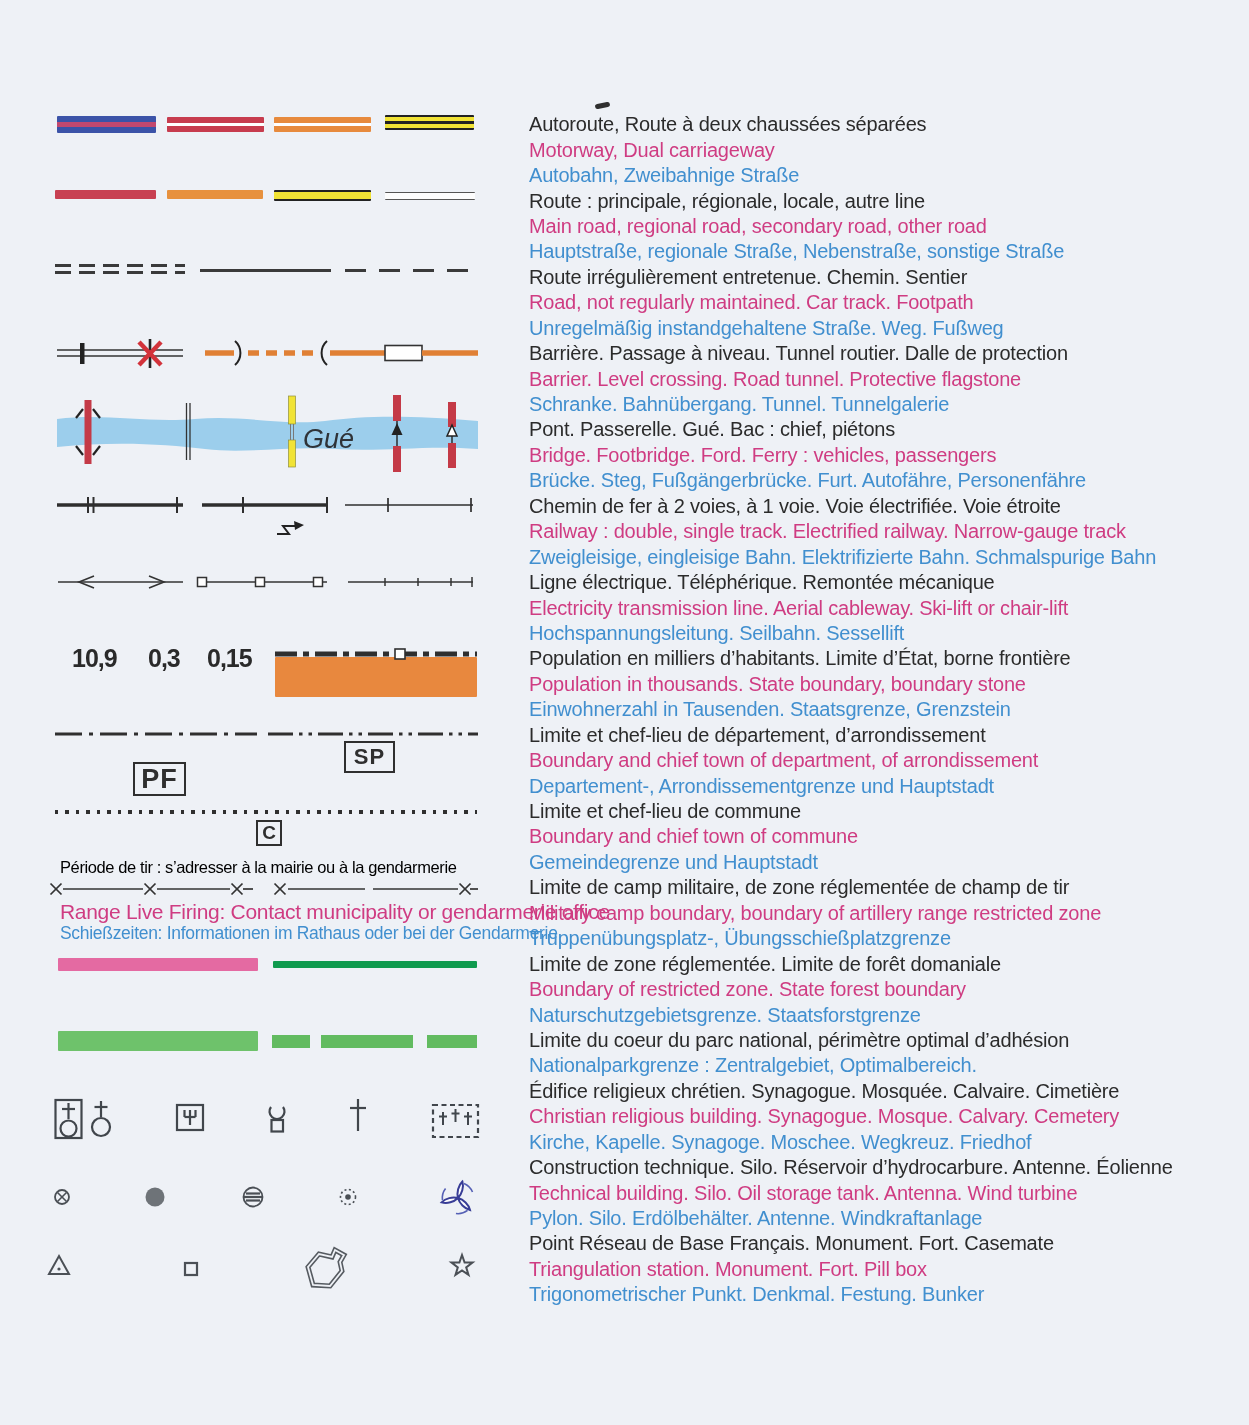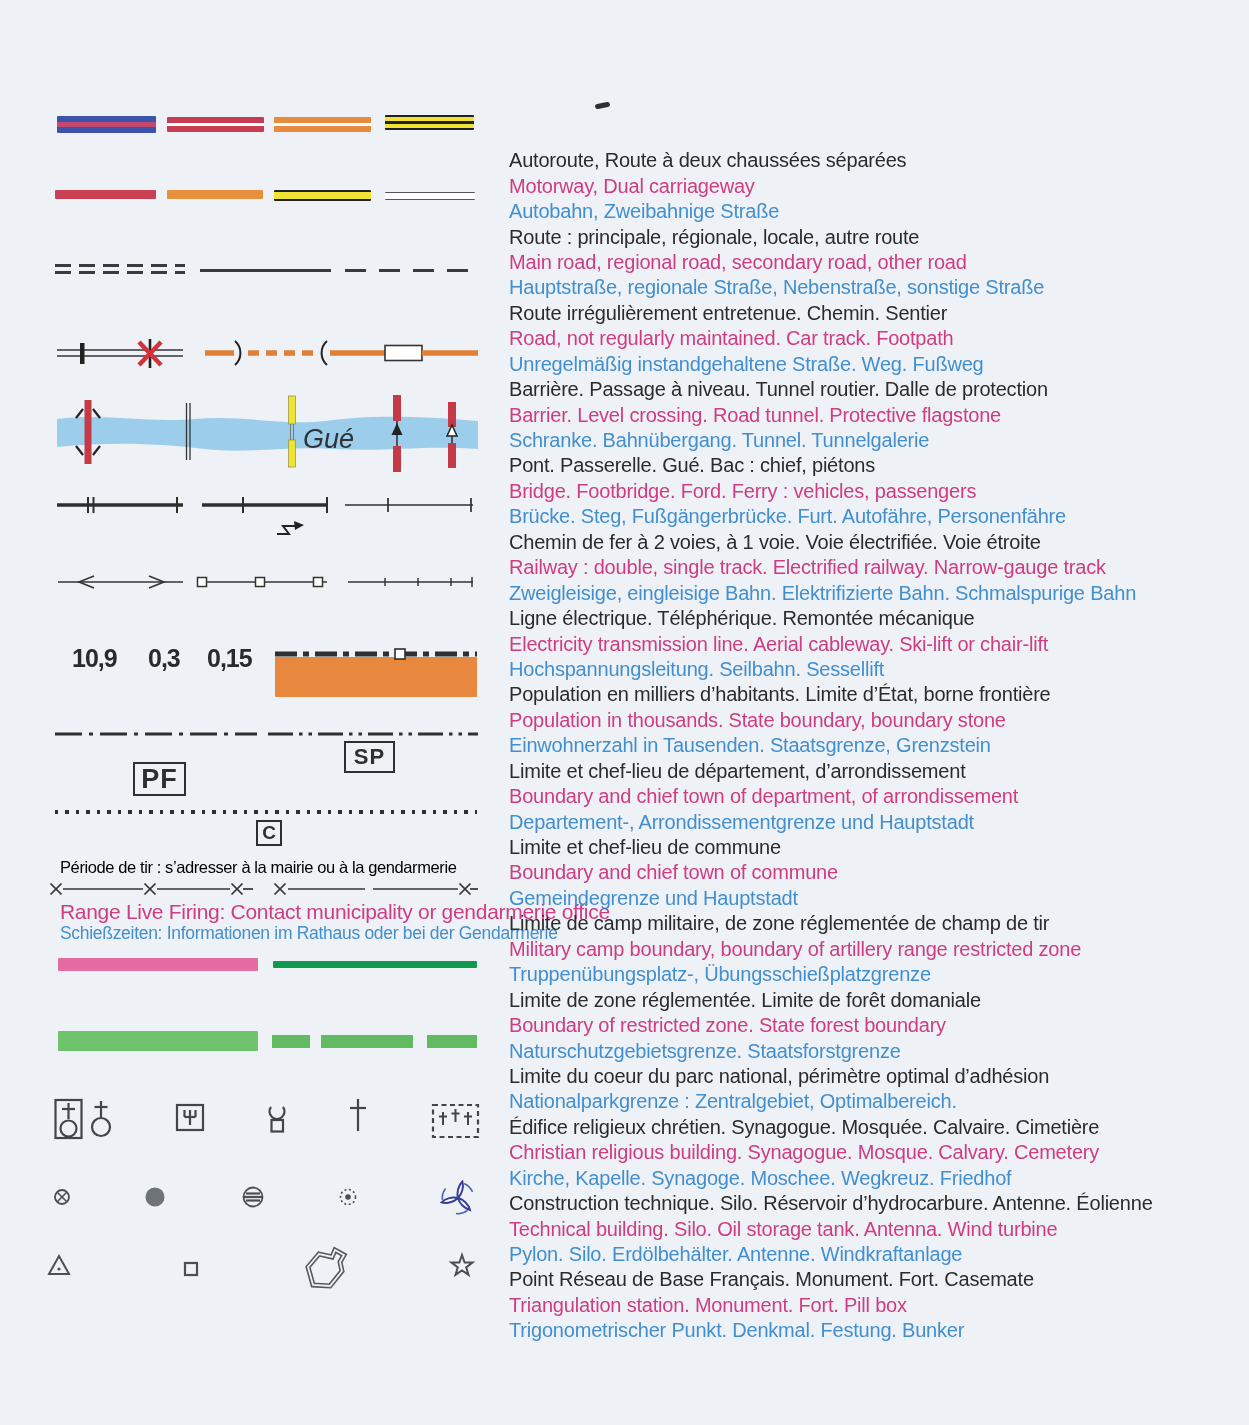--- a/index.html
+++ b/index.html
@@ -1,20 +1,20 @@
 <!DOCTYPE html>
 <html><head>
 <meta charset="utf-8">
 <style>
   html,body{margin:0;padding:0;background:#fff;}
   .canvas{position:relative;width:1249px;height:1425px;background:#eef1f6;overflow:hidden;
           font-family:"Liberation Sans",sans-serif;}
   .abs{position:absolute;}
   
-  .text-col{position:absolute;left:509px;top:112px;margin-top:36px;}
+  .text-col{position:absolute;left:529px;top:112px;}
   .tl{height:25.45px;display:flex;align-items:center;white-space:nowrap;
       font-size:20px;letter-spacing:-0.2px;}
   .fr{color:#2b2b2b;}
   .en{color:#cf3c82;}
   .de{color:#418fcf;text-align:center;}
   
   .band{position:absolute;border-radius:1px;}
   .b-motorway{left:57px;top:116px;width:99px;height:17px;
     background:linear-gradient(to bottom,#3b53a8 0 38%,#c2486f 38% 62%,#3b53a8 62% 100%);}
   .b-dualred{left:167px;top:117px;width:97px;height:15px;
@@ -321,21 +321,21 @@
     </g>
     <g>
       <path d="M417,12 L419.6,19.6 L427.5,19.6 L421.2,24.4 L423.5,31.9 L417,27.4 L410.5,31.9 L412.8,24.4 L406.5,19.6 L414.4,19.6 Z" fill="none" stroke="#4b5056" stroke-width="2"></path>
     </g>
   </svg>
 
   <div class="text-col">
     <div class="tl fr">Autoroute, Route à deux chaussées séparées</div>
     <div class="tl en">Motorway, Dual carriageway</div>
     <div class="tl de">Autobahn, Zweibahnige Straße</div>
-    <div class="tl fr">Route : principale, régionale, locale, autre route</div>
+    <div class="tl fr">Route : principale, régionale, locale, autre line</div>
     <div class="tl en">Main road, regional road, secondary road, other road</div>
     <div class="tl de">Hauptstraße, regionale Straße, Nebenstraße, sonstige Straße</div>
     <div class="tl fr">Route irrégulièrement entretenue. Chemin. Sentier</div>
     <div class="tl en">Road, not regularly maintained. Car track. Footpath</div>
     <div class="tl de">Unregelmäßig instandgehaltene Straße. Weg. Fußweg</div>
     <div class="tl fr">Barrière. Passage à niveau. Tunnel routier. Dalle de protection</div>
     <div class="tl en">Barrier. Level crossing. Road tunnel. Protective flagstone</div>
     <div class="tl de">Schranke. Bahnübergang. Tunnel. Tunnelgalerie</div>
     <div class="tl fr">Pont. Passerelle. Gué. Bac : chief, piétons</div>
     <div class="tl en">Bridge. Footbridge. Ford. Ferry : vehicles, passengers</div>

